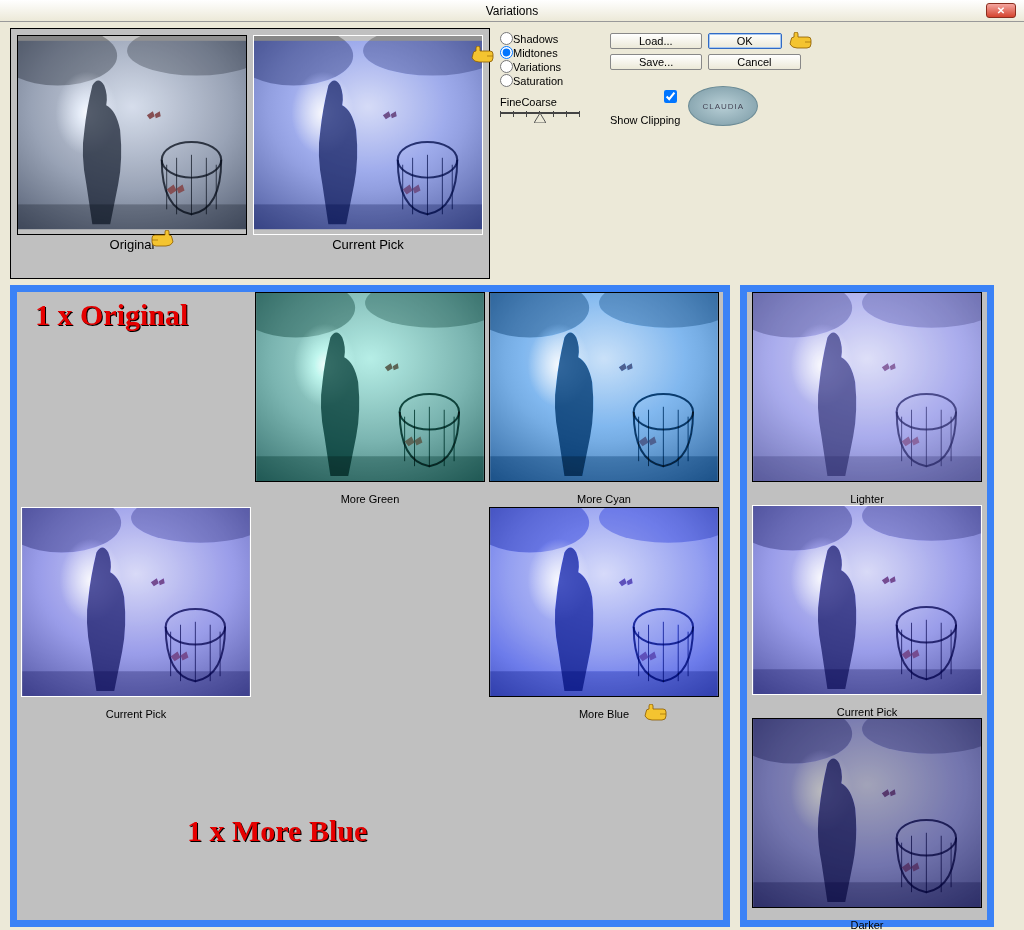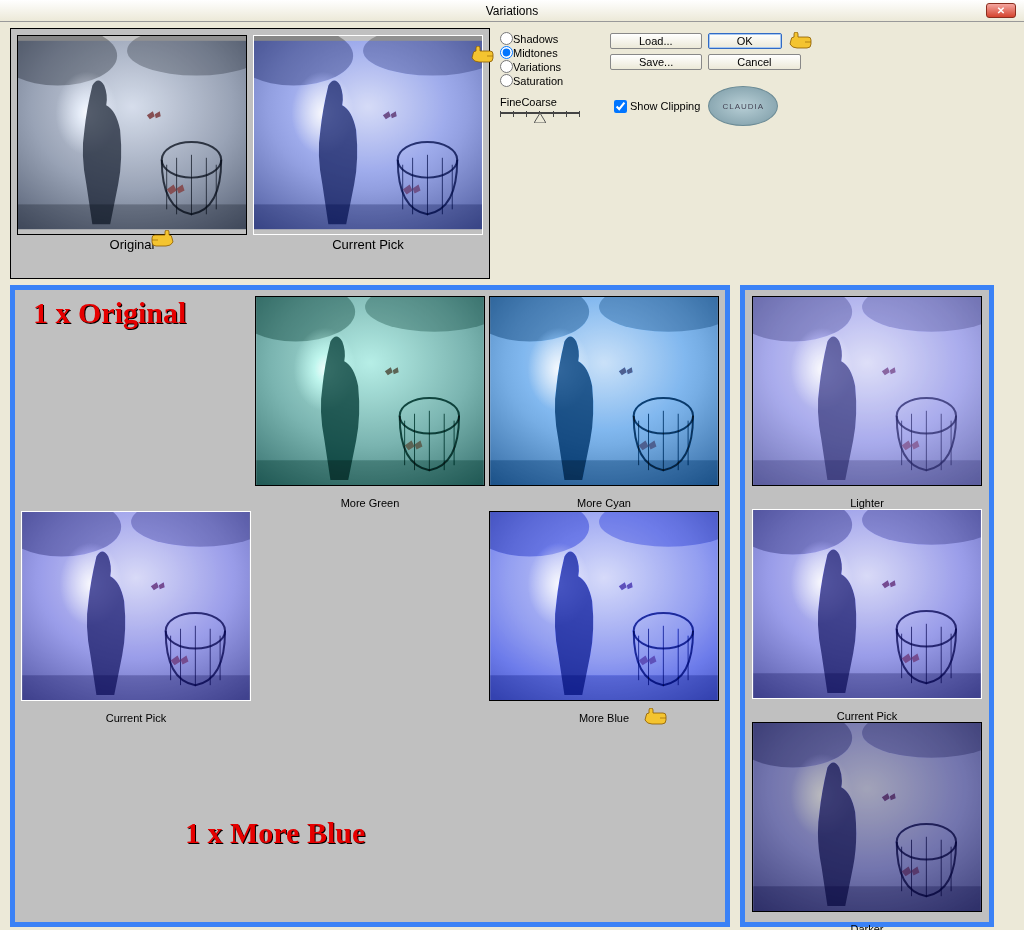--- a/index.html
+++ b/index.html
@@ -98,22 +98,21 @@
     border-radius: 50%;
     display: flex; align-items: center; justify-content: center;
     color: #445; font-size: 8px; letter-spacing: 1px;
     margin-left: 4px;
     border: 1px solid #6a8a95;
   }
 
   .panels-row { display: flex; gap: 10px; margin-top: 6px; }
   .color-panel, .light-panel {
     background: #c0c0c0;
-    border: 5px solid #3b82f6;
-    padding: 6px;
+    border: 7px solid #3b82f6;
     position: relative;
   }
   .color-panel { width: 720px; height: 642px; }
   .light-panel { width: 254px; height: 642px; display:flex; flex-direction:column; align-items:center; justify-content:flex-start; gap:0px; }
   .grid3 {
     display: grid;
     grid-template-columns: repeat(3, 232px);
     grid-auto-rows: auto;
     gap: 2px 2px;
     justify-content: center;
@@ -264,21 +263,21 @@
         <div class="win-btn focused">OK</div>
         <svg viewBox="0 0 24 18" class="hand-point hand-left">
             <use href="#hand-pointer"></use>
           </svg>
       </div>
       <div class="btn-row">
         <div class="win-btn">Save...</div>
         <div class="win-btn">Cancel</div>
       </div>
       <div class="chk-row">
-        <label style="display:flex;align-items:center;gap:0;">
+        <label style="display:flex;align-items:flex-end;gap:8px;flex-direction:column;">
           <input type="checkbox" checked="" style="">
             <span>Show Clipping</span>
         </label>
         <div class="claudia-badge">
             <span>CLAUDIA</span>
           </div>
       </div>
     </div>
   </div>
 

